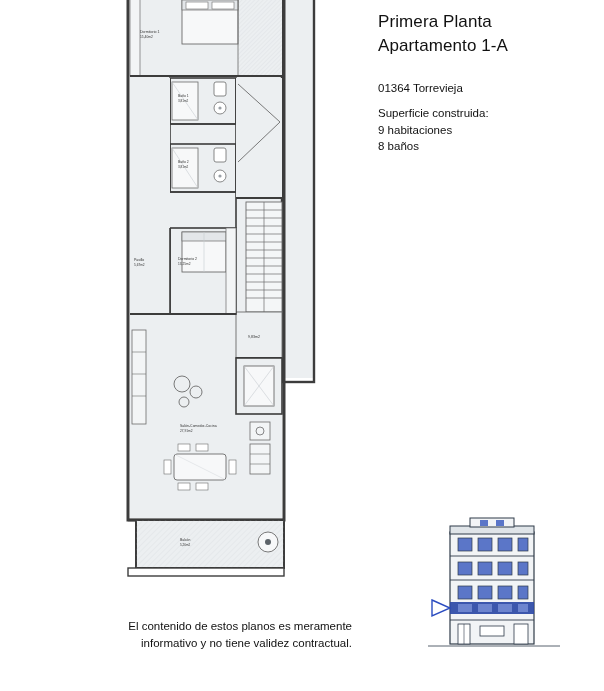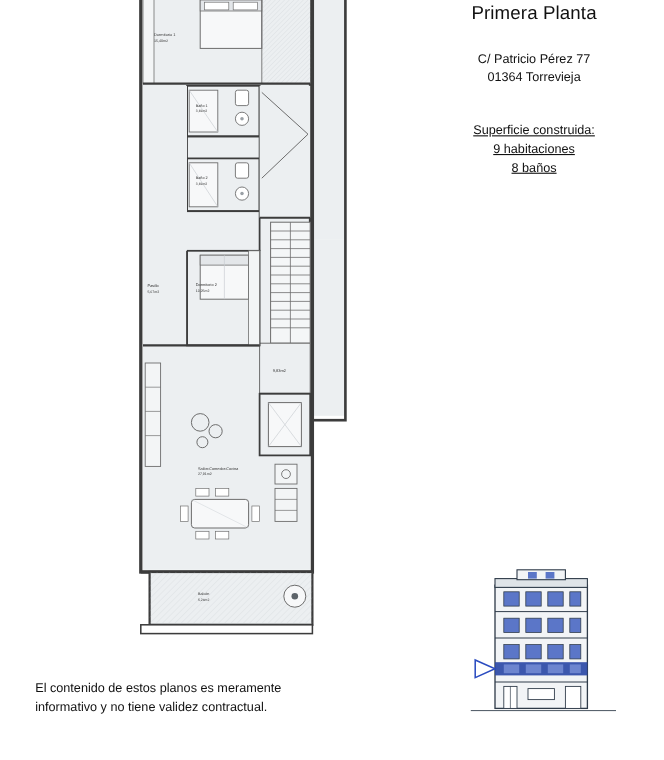--- a/index.html
+++ b/index.html
@@ -13,60 +13,58 @@
     position: relative;
     font-family: "Liberation Sans", sans-serif;
     color: #1a1a1a;
     overflow: hidden;
   }
 
   
   .info-panel {
     position: absolute;
     left: 378px;
-    top: 0px;
+    top: 10px;
     width: 215px;
-    text-align: center;
   }
   .title-block {
     font-size: 17px;
     line-height: 1.42;
     color: #111;
     letter-spacing: 0.1px;
   }
   .title-line { display: block; }
 
   .addr-block {
     margin-top: 22px;
     font-size: 11.5px;
     line-height: 1.45;
     color: #111;
   }
   .addr-line { display: block; }
 
   .surface-block {
-    margin-top: 32px;
+    margin-top: 8px;
     font-size: 11.5px;
     line-height: 1.45;
     color: #111;
-    text-decoration: underline;
   }
   .surface-line { display: block; }
 
   
   .disclaimer {
     position: absolute;
     left: 32px;
     top: 618px;
     width: 320px;
     font-size: 11.5px;
     line-height: 1.45;
     color: #111;
   }
-  .disclaimer span { display: block; }
+  .disclaimer span { display: block; text-align: right; }
 
   
   .plan {
     position: absolute;
     left: 122px;
     top: -8px;
     width: 200px;
     height: 590px;
   }
   .plan svg { display: block; }
@@ -260,24 +258,24 @@
 
     <g>
       <rect x="6" y="576" width="156" height="8" fill="#ffffff" stroke="#3c3c3c" stroke-width="1.4"></rect>
     </g>
   </svg>
 </div>
 
 <div class="info-panel">
   <div class="title-block">
     <span class="title-line">Primera Planta</span>
+    <span class="title-line">Apartamento 1-A</span>
   </div>
 
   <div class="addr-block">
-    <span class="addr-line">C/ Patricio Pérez 77</span>
     <span class="addr-line">01364 Torrevieja</span>
   </div>
 
   <div class="surface-block">
     <span class="surface-line">Superficie construida:</span>
     <span class="surface-line">9 habitaciones</span>
     <span class="surface-line">8 baños</span>
   </div>
 </div>
 

